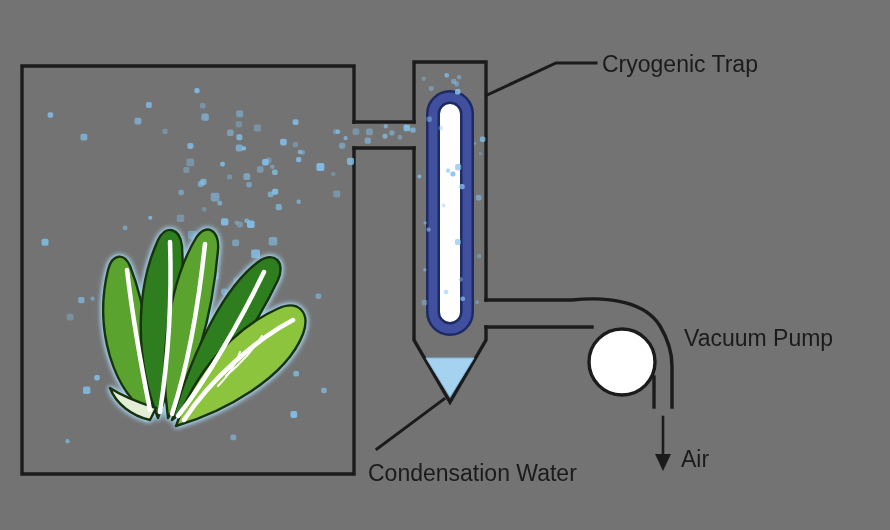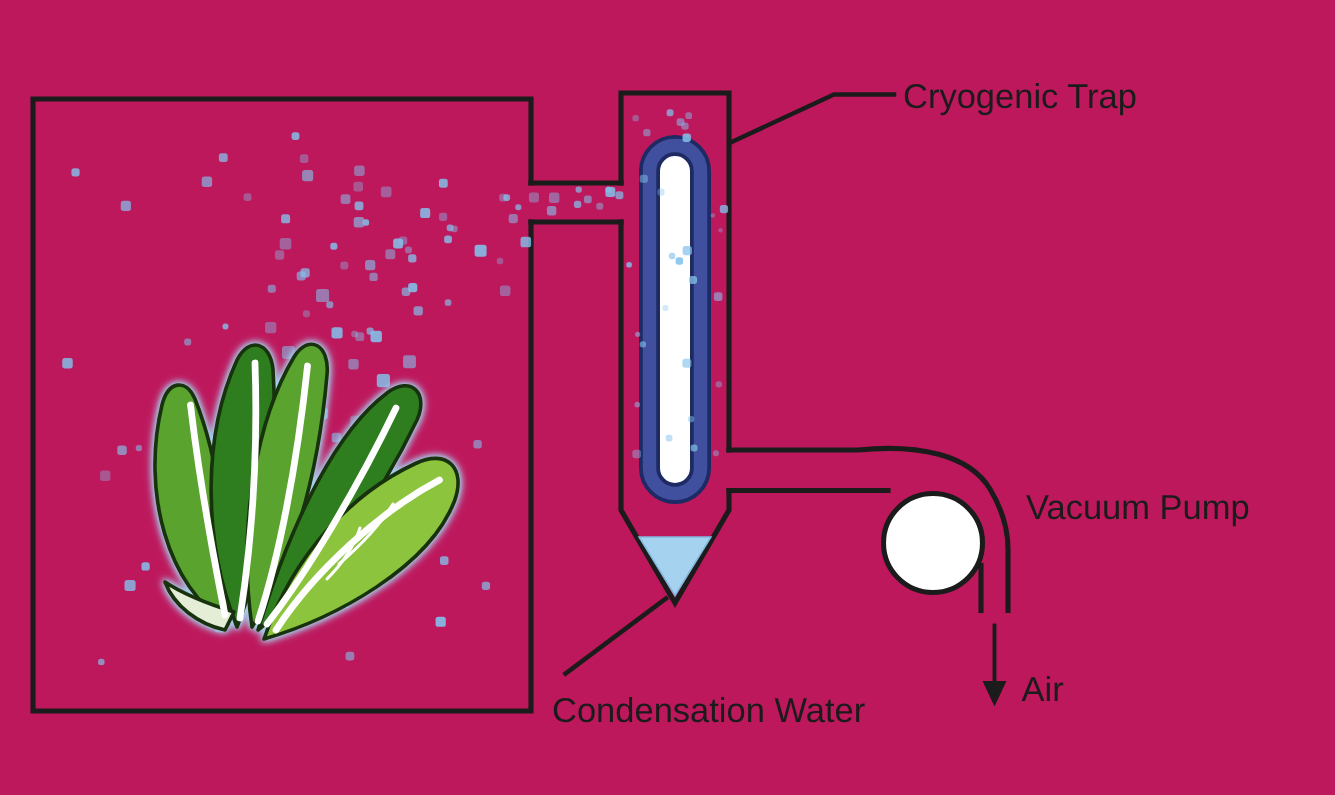--- a/index.html
+++ b/index.html
@@ -1,17 +1,17 @@
 <!DOCTYPE html>
 <html style="--outline: #1b1b1b; --vapor-dot: #83c2ec; --trap-coil: #40509f; --trap-coil-edge: #1d2a63; --water: #a5d2ef; --water-edge: #7fb8dd; --halo: #a5d3ee; --leaf-dark: #2e7d1e; --leaf-mid: #5aa32f; --leaf-light: #8cc43e; --leaf-pale: #e4edd6; --vein: #ffffff;"><head>
 <meta charset="utf-8">
 <style>
   html,body{margin:0;padding:0;background:#ffffff;}
   .stage{
-    position:relative;width:890px;height:530px;background:#be185d;overflow:hidden;
+    position:relative;width:890px;height:530px;background:#737373;overflow:hidden;
     font-family:"Liberation Sans",sans-serif;
   }
   svg{display:block}
   .line{fill:none;stroke:var(--outline,#1b1b1b);stroke-width:3.4;stroke-linecap:square;stroke-linejoin:miter;}
   .thin{stroke-width:2.6;}
   .leader{stroke-width:3;}
   .label{font-family:"Liberation Sans",sans-serif;font-size:23px;fill:var(--outline,#1b1b1b);}
   .leaf{stroke:#17320d;stroke-width:2.4;stroke-linejoin:round;}
   .vein{fill:none;stroke:var(--vein,#ffffff);stroke-width:4.5;stroke-linecap:round;}
   .vein-thin{fill:none;stroke:var(--vein,#ffffff);stroke-width:2;stroke-linecap:round;}

